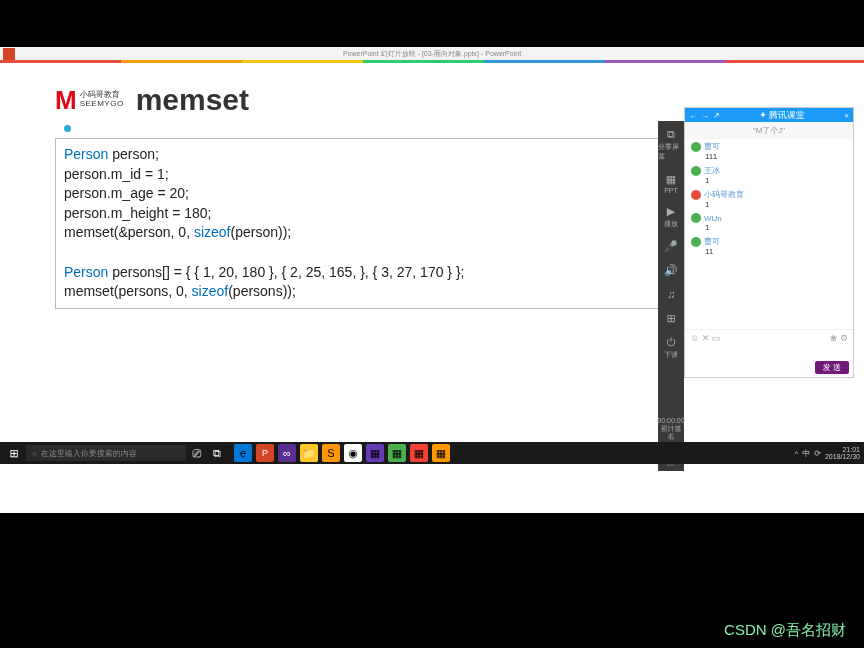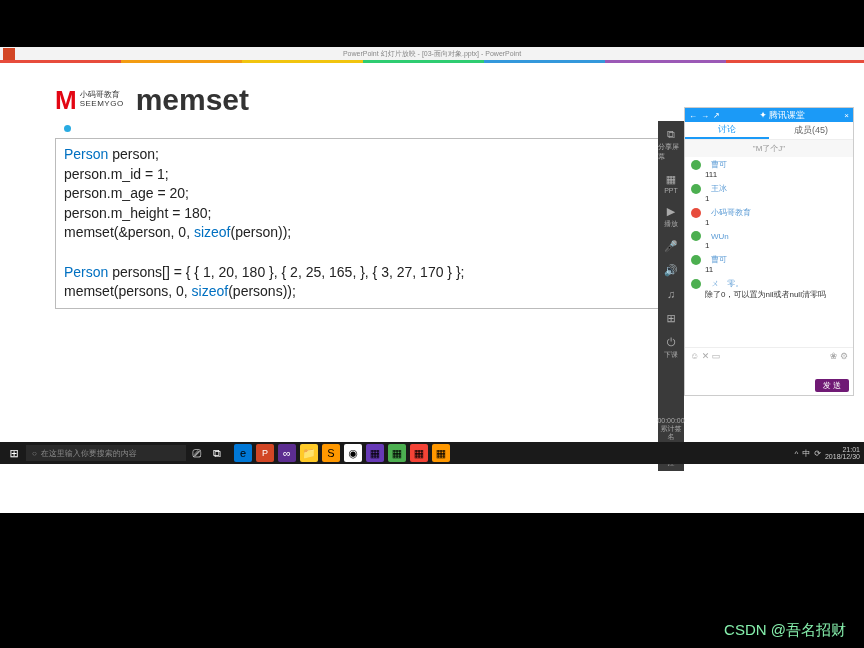--- a/index.html
+++ b/index.html
@@ -27,21 +27,21 @@
 .chat{position:absolute;right:10px;top:60px;width:170px;background:#fff;border:1px solid #ccc;font-size:9px}
 .chat-hdr{height:14px;background:#1b9af7;display:flex;align-items:center;justify-content:space-between;padding:0 4px;color:#fff;font-size:8px}
 .chat-hdr-icons{display:flex;gap:4px}
 .chat-logo{display:flex;align-items:center;gap:2px;font-size:9px}
 .chat-tabs{display:flex;height:18px;border-bottom:1px solid #eee}
 .chat-tab{flex:1;display:flex;align-items:center;justify-content:center;font-size:9px;color:#666}
 .chat-tab.active{color:#1b9af7;border-bottom:2px solid #1b9af7}
 .chat-banner{text-align:center;font-size:8px;color:#999;padding:3px 0;background:#f7f7f7}
 .chat-list{height:190px;overflow:hidden;padding:2px 6px}
 .chat-msg{margin-bottom:4px}
-.chat-user{display:flex;align-items:center;gap:10px;color:#5b9bd5;font-size:8px}
+.chat-user{display:flex;align-items:center;gap:3px;color:#5b9bd5;font-size:8px}
 .chat-avatar{width:10px;height:10px;border-radius:50%;background:#4caf50;flex-shrink:0}
 .chat-avatar.g{background:#4caf50}
 .chat-avatar.r{background:#e74c3c}
 .chat-text{font-size:8px;color:#333;margin-left:14px;word-break:break-all}
 .chat-input{height:48px;border-top:1px solid #eee;position:relative}
 .chat-tools{display:flex;gap:4px;padding:3px 5px;color:#aaa;font-size:9px;justify-content:space-between}
 .chat-send{position:absolute;right:4px;bottom:3px;background:#701a75;color:#fff;font-size:8px;padding:1px 8px;border-radius:2px}
 
 .ctrl{position:absolute;right:180px;top:74px;width:26px;background:#3a3a3a;height:350px;display:flex;flex-direction:column;align-items:center;padding-top:6px;gap:10px;color:#aaa;font-size:7px}
 .ctrl-item{display:flex;flex-direction:column;align-items:center;gap:1px}
@@ -133,24 +133,20 @@
   <div class="chat">
     <div class="chat-hdr">
       <div class="chat-hdr-icons">
         <span>←</span>
         <span>→</span>
         <span>↗</span>
       </div>
       <div class="chat-logo">✦ <span>腾讯课堂</span></div>
       <span>×</span>
     </div>
-    <div class="chat-tabs">
-      <div class="chat-tab active">讨论</div>
-      <div class="chat-tab">成员(45)</div>
-    </div>
     <div class="chat-banner">"M了个J"</div>
     <div class="chat-list">
       <div class="chat-msg">
           <div class="chat-user">
             <div class="chat-avatar g"></div>
             <span>曹可</span>
           </div>
           <div class="chat-text">111</div>
         </div>
       <div class="chat-msg">
@@ -173,27 +169,20 @@
             <span>WUn</span>
           </div>
           <div class="chat-text">1</div>
         </div>
       <div class="chat-msg">
           <div class="chat-user">
             <div class="chat-avatar g"></div>
             <span>曹可</span>
           </div>
           <div class="chat-text">11</div>
-        </div>
-      <div class="chat-msg">
-          <div class="chat-user">
-            <div class="chat-avatar g"></div>
-            <span>ㄨゞ零。</span>
-          </div>
-          <div class="chat-text">除了0，可以置为nil或者null清零吗</div>
         </div>
     </div>
     <div class="chat-input">
       <div class="chat-tools">
         <div>
           <span>☺</span>
           <span>✕</span>
           <span>▭</span>
         </div>
         <div>

